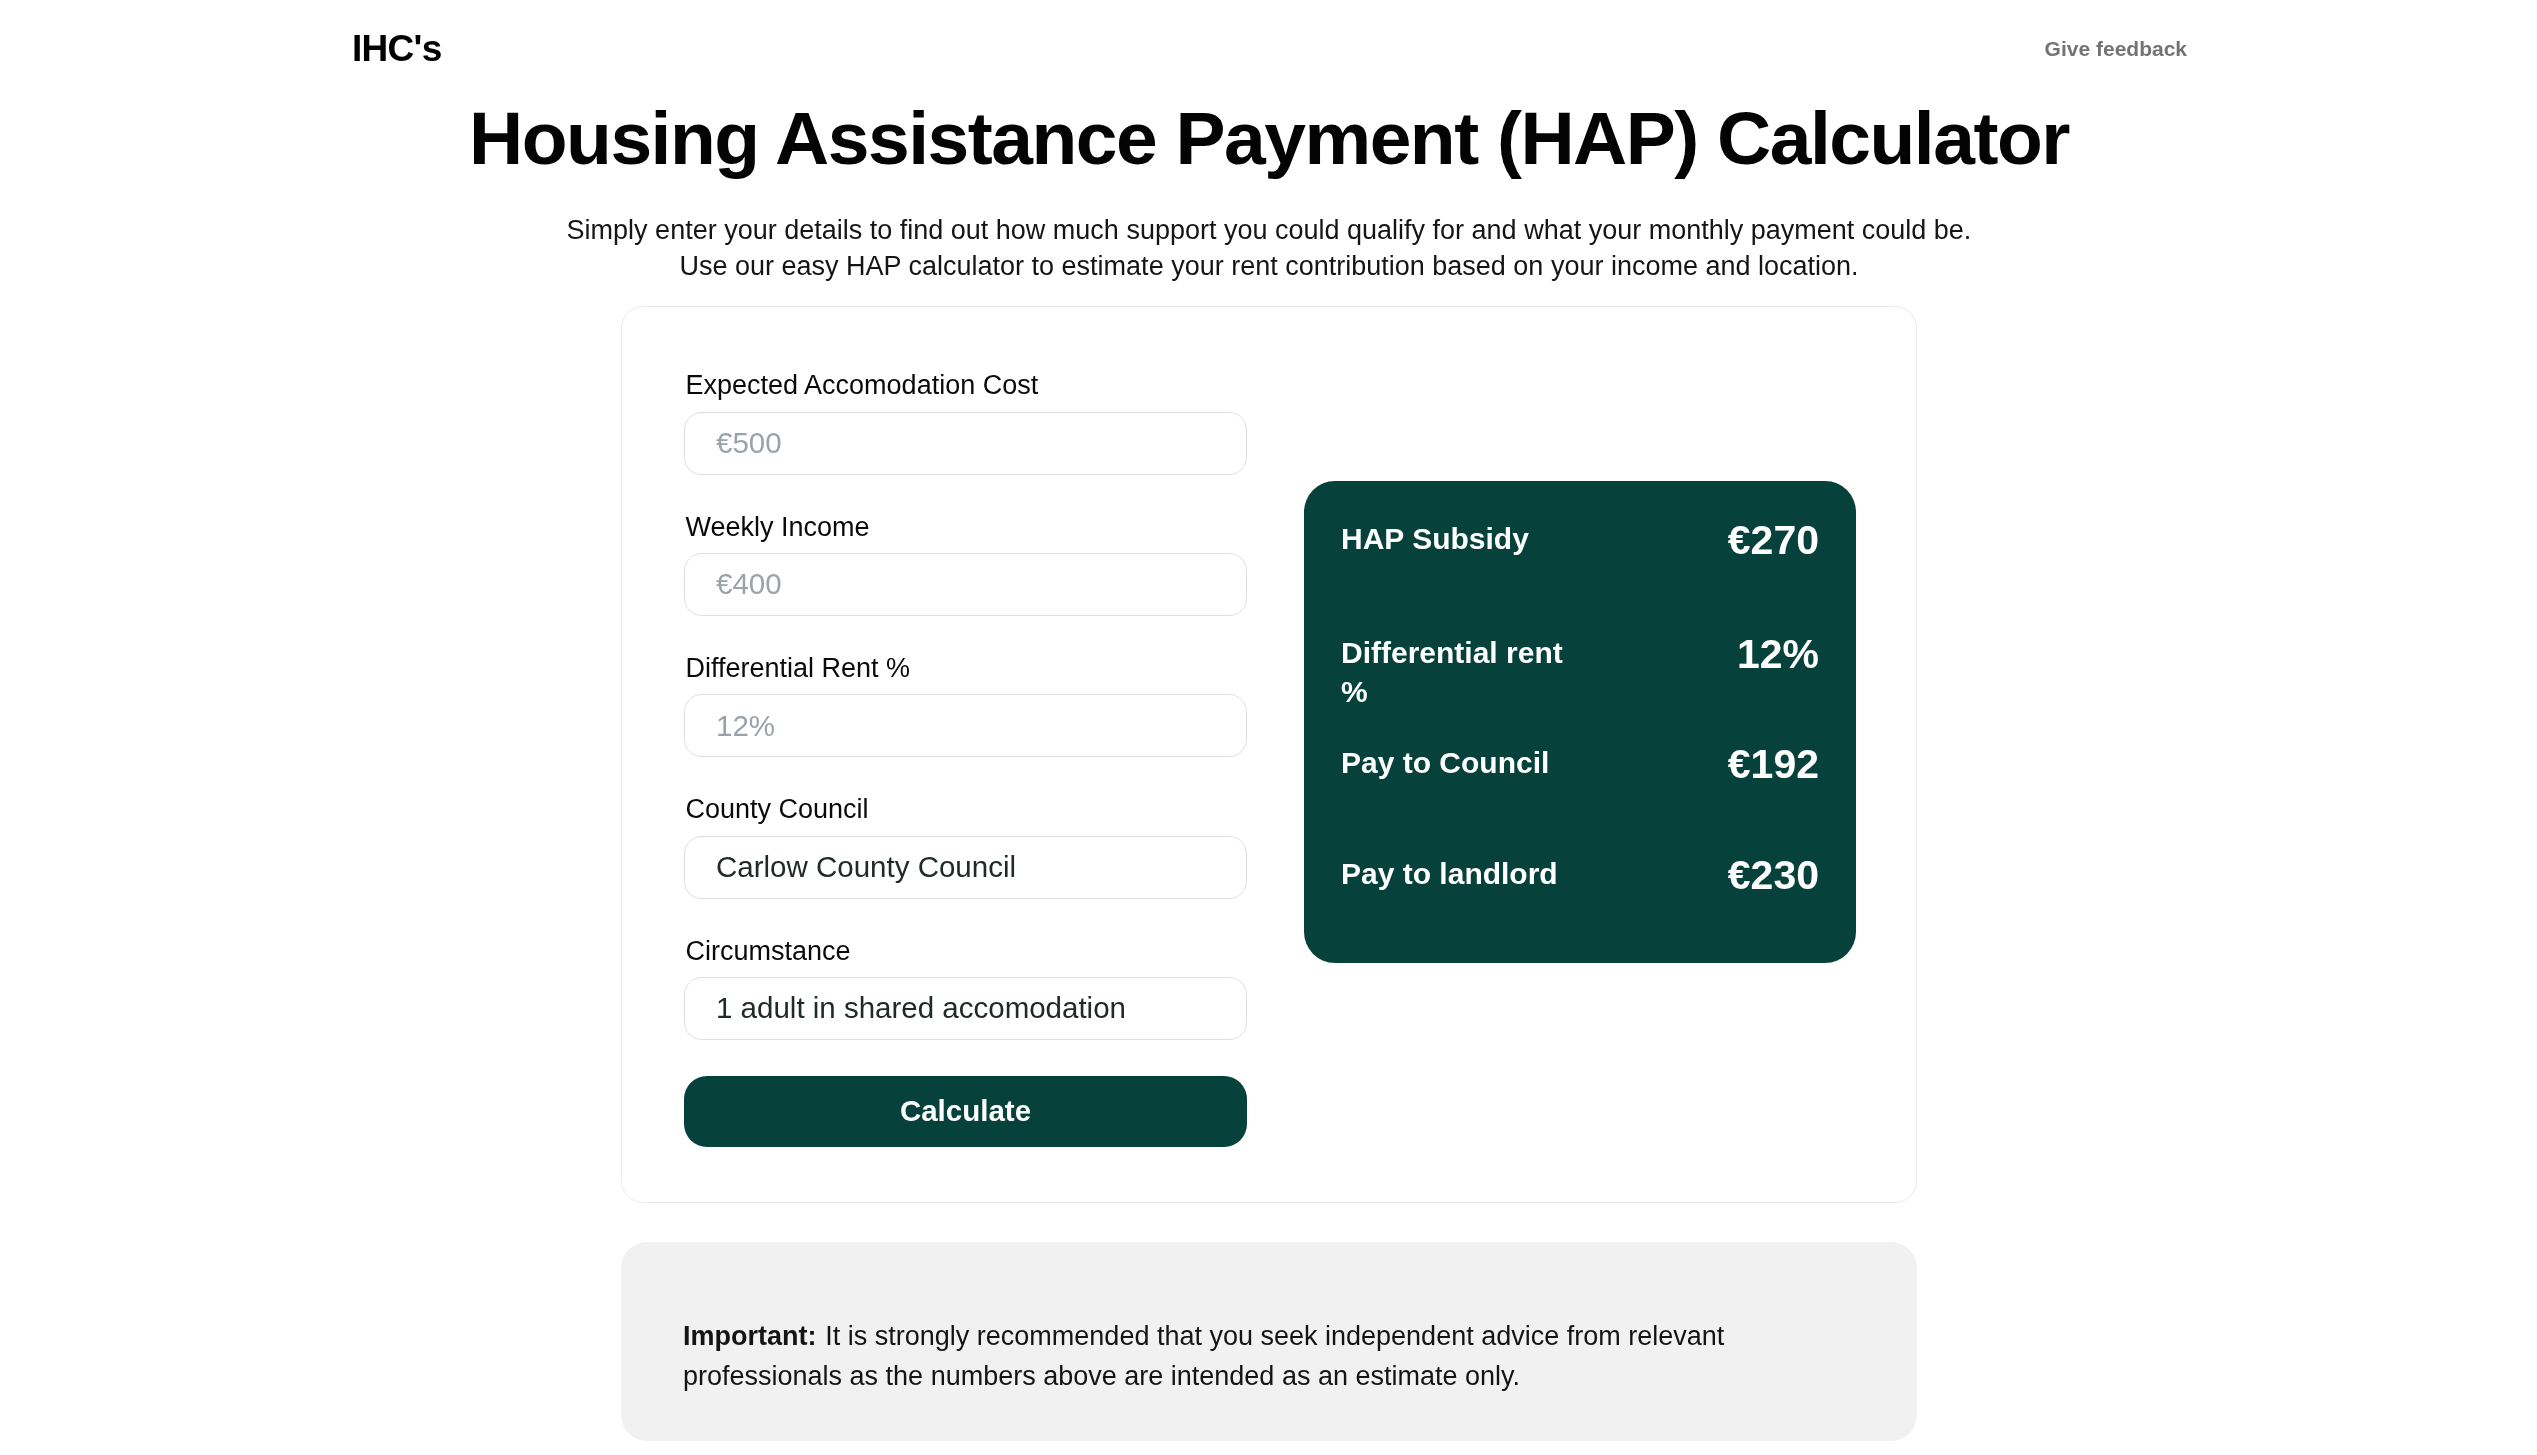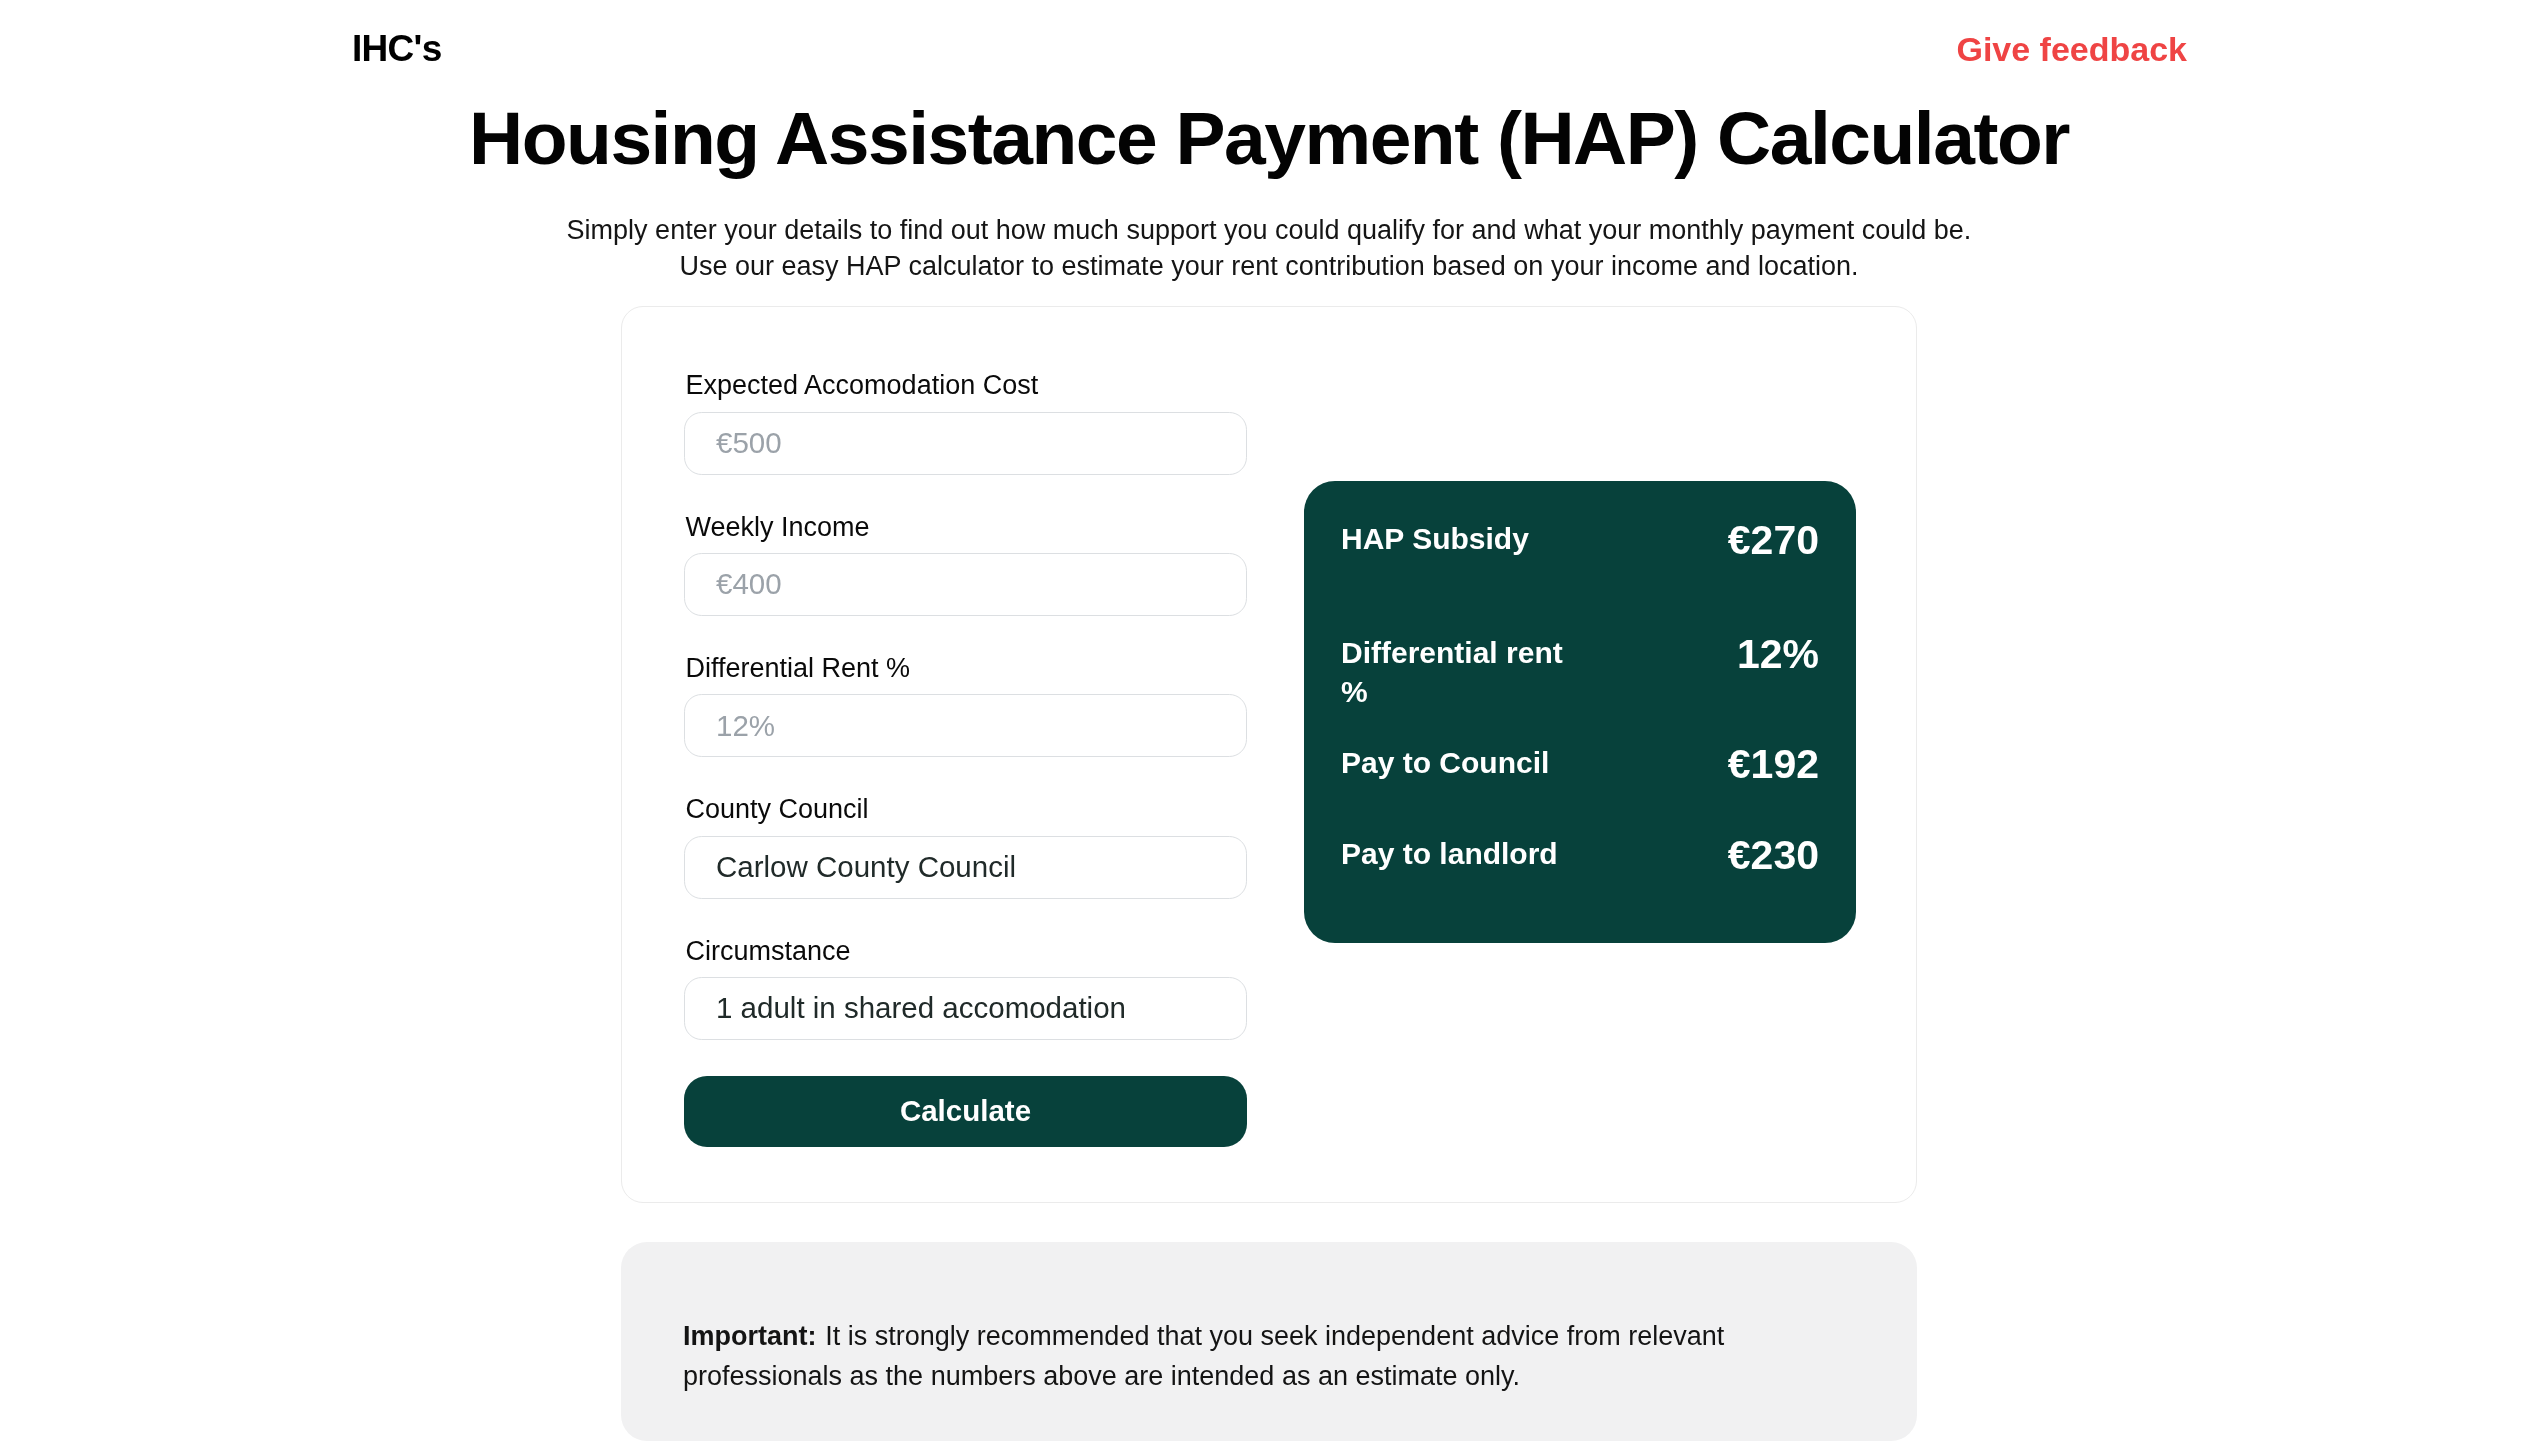--- a/index.html
+++ b/index.html
@@ -12,21 +12,21 @@
   }
   *{margin:0;padding:0;box-sizing:border-box;}
   html,body{background:#fff;}
   body{
     width:2538px;height:1455px;overflow:hidden;
     font-family:"Liberation Sans", sans-serif;color:var(--text);
   }
   
   .header{display:flex;justify-content:space-between;align-items:center;padding:28px 351px 0 352px;}
   .logo{font-size:37px;font-weight:700;letter-spacing:-0.7px;color:#000;}
-  .feedback{font-size:34px;font-weight:700;color:#ef4444;text-decoration:none;cursor:pointer;}
+  .feedback{font-size:21px;font-weight:700;color:#737373;text-decoration:none;cursor:pointer;}
   
   .title{text-align:center;font-size:75px;font-weight:700;letter-spacing:-1.5px;color:#030303;margin-top:27px;line-height:1.1;}
   .subtitle{text-align:center;font-size:27px;line-height:1.35;color:#151515;margin-top:32px;}
   .subtitle span{display:block;}
   
   .card{
     width:1296px;margin:22px auto 0;border:1.5px solid var(--card-border);
     border-radius:22px;padding:62px 60px 55px 62px;display:flex;background:#fff;
   }
   .form-col{width:563px;flex:none;}
@@ -49,21 +49,21 @@
   .amount{font-size:77px;font-weight:700;color:var(--accent);text-align:center;margin-top:11.8px;line-height:88px;letter-spacing:0.7px;}
   .panel{
     width:100%;margin-top:59px;background:var(--accent);border-radius:31px;
     padding:38px 37px 65px;color:#fff;
   }
   .row{display:flex;justify-content:space-between;align-items:flex-start;}
   .row-label{font-size:30px;font-weight:600;line-height:1.3;max-width:250px;}
   .row-value{font-size:41px;font-weight:700;line-height:1.05;white-space:nowrap;}
   .row.r2{margin-top:71px;}
   .row.r3{margin-top:32px;}
-  .row.r4{margin-top:48px;}
+  .row.r4{margin-top:68px;}
   
   .disclaimer{
     width:1296px;margin:39px auto 0;background:var(--disclaimer-bg);
     border-radius:26px;padding:74px 62px 44px;font-size:27px;line-height:1.5;color:#141414;
   }
   .disclaimer strong{font-weight:700;margin-right:8.8px;}
   .disclaimer .line2{display:block;}
 </style>
 </head>
 <body>

